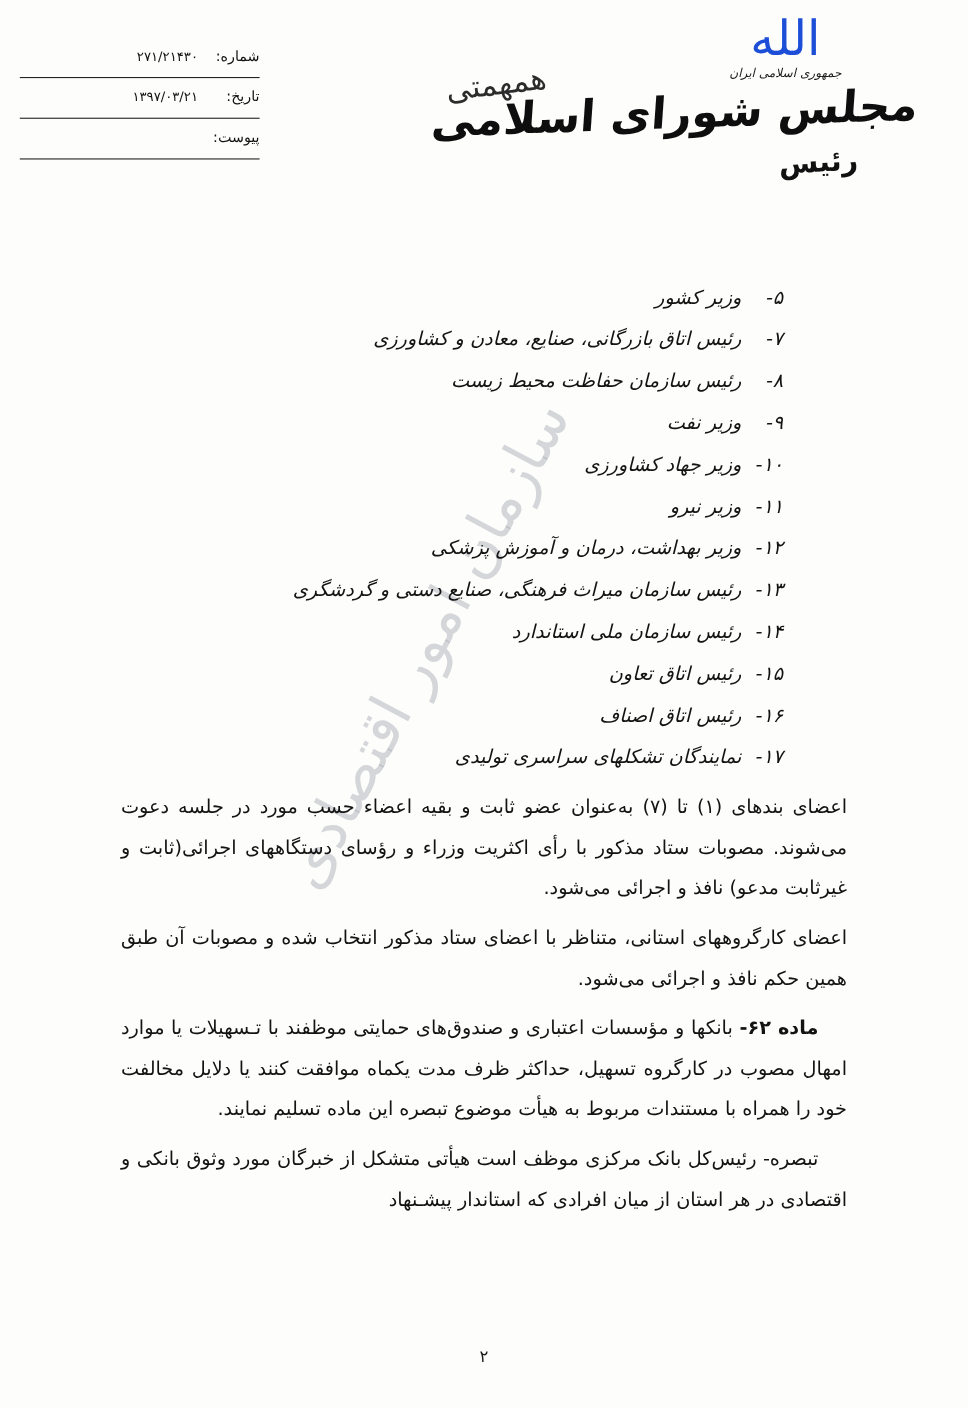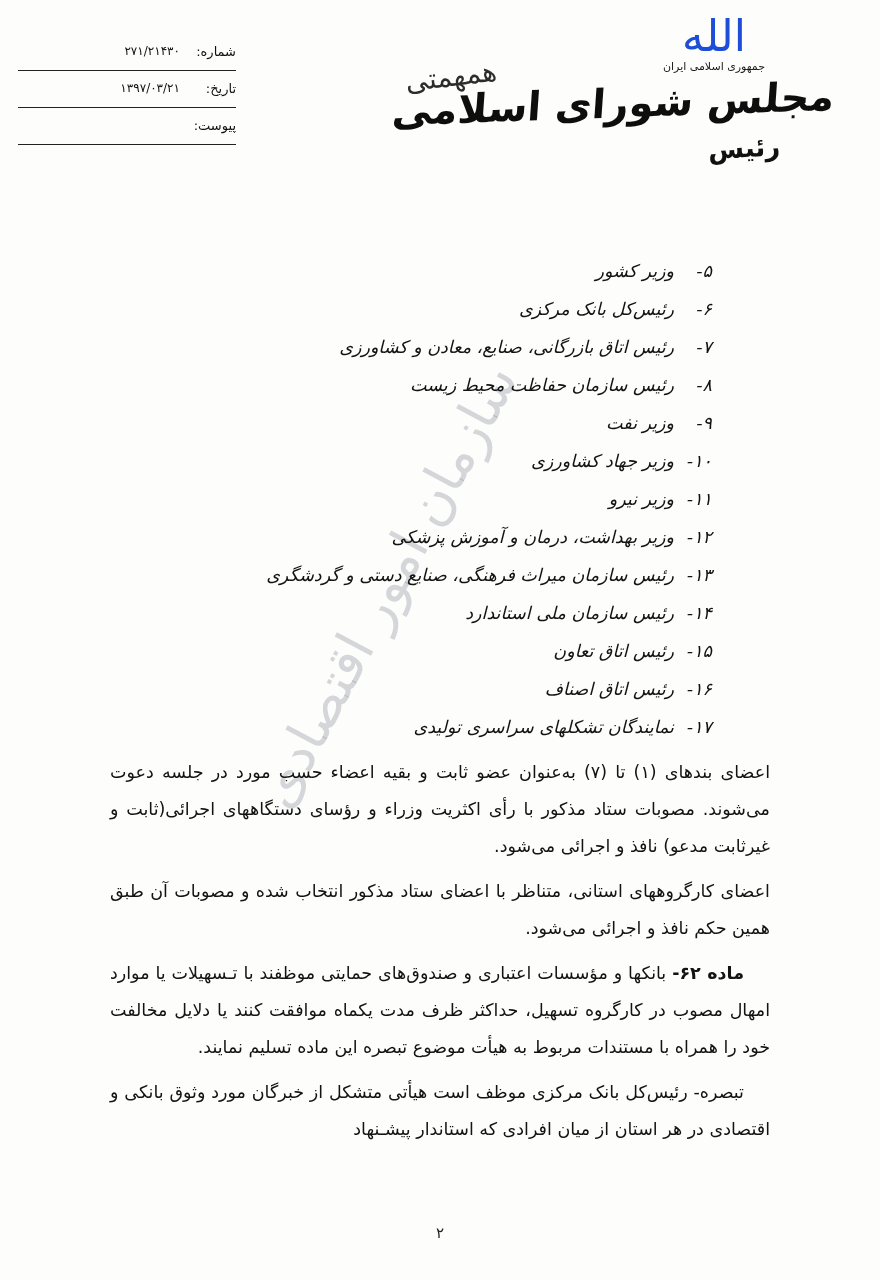--- a/index.html
+++ b/index.html
@@ -42,20 +42,21 @@
     line-height: 44px;
     letter-spacing: 0;
     color: #1d4ed8;
     font-family: "DejaVu Sans", sans-serif;
   }
   .emblem-sub {
     margin-top: 2px;
     font-size: 11px;
     color: #1a1a1a;
     letter-spacing: 0.5px;
+    font-style: italic;
   }
   .masthead-title {
     margin-top: 4px;
     font-size: 40px;
     font-weight: bold;
     color: #0e0e0e;
     transform: skewX(-6deg) rotate(-2deg);
     font-family: "DejaVu Sans", sans-serif;
     white-space: nowrap;
   }
@@ -220,21 +221,20 @@
 
     <div class="hand-note">همهمتی</div>
   </div>
 
   <div class="watermark">سازمان امور اقتصادی</div>
 
   <div class="content">
 
     <ul class="numbered-list">
       <li><span class="num">۵-</span><span>وزیر کشور</span></li>
-      <li><span class="num">۶-</span><span>رئیس‌کل بانک مرکزی</span></li>
       <li><span class="num">۷-</span><span>رئیس اتاق بازرگانی، صنایع، معادن و کشاورزی</span></li>
       <li><span class="num">۸-</span><span>رئیس سازمان حفاظت محیط زیست</span></li>
       <li><span class="num">۹-</span><span>وزیر نفت</span></li>
       <li><span class="num">۱۰-</span><span>وزیر جهاد کشاورزی</span></li>
       <li><span class="num">۱۱-</span><span>وزیر نیرو</span></li>
       <li><span class="num">۱۲-</span><span>وزیر بهداشت، درمان و آموزش پزشکی</span></li>
       <li><span class="num">۱۳-</span><span>رئیس سازمان میراث فرهنگی، صنایع دستی و گردشگری</span></li>
       <li><span class="num">۱۴-</span><span>رئیس سازمان ملی استاندارد</span></li>
       <li><span class="num">۱۵-</span><span>رئیس اتاق تعاون</span></li>
       <li><span class="num">۱۶-</span><span>رئیس اتاق اصناف</span></li>

